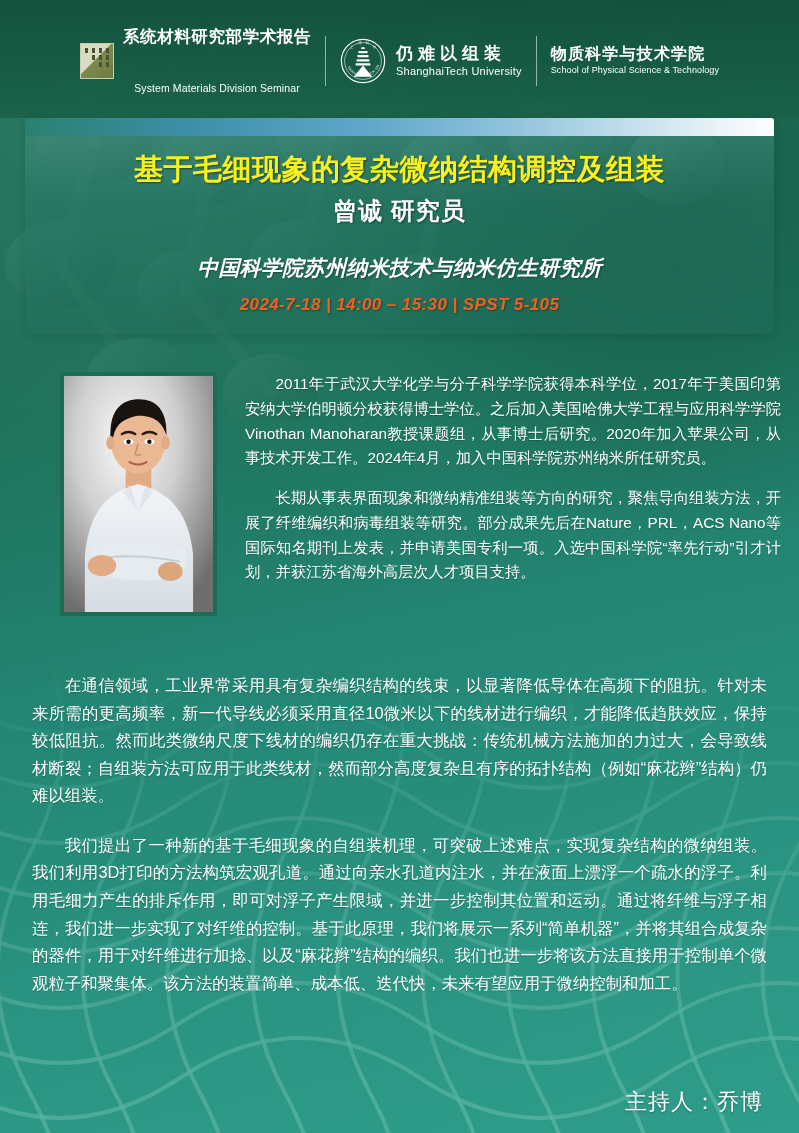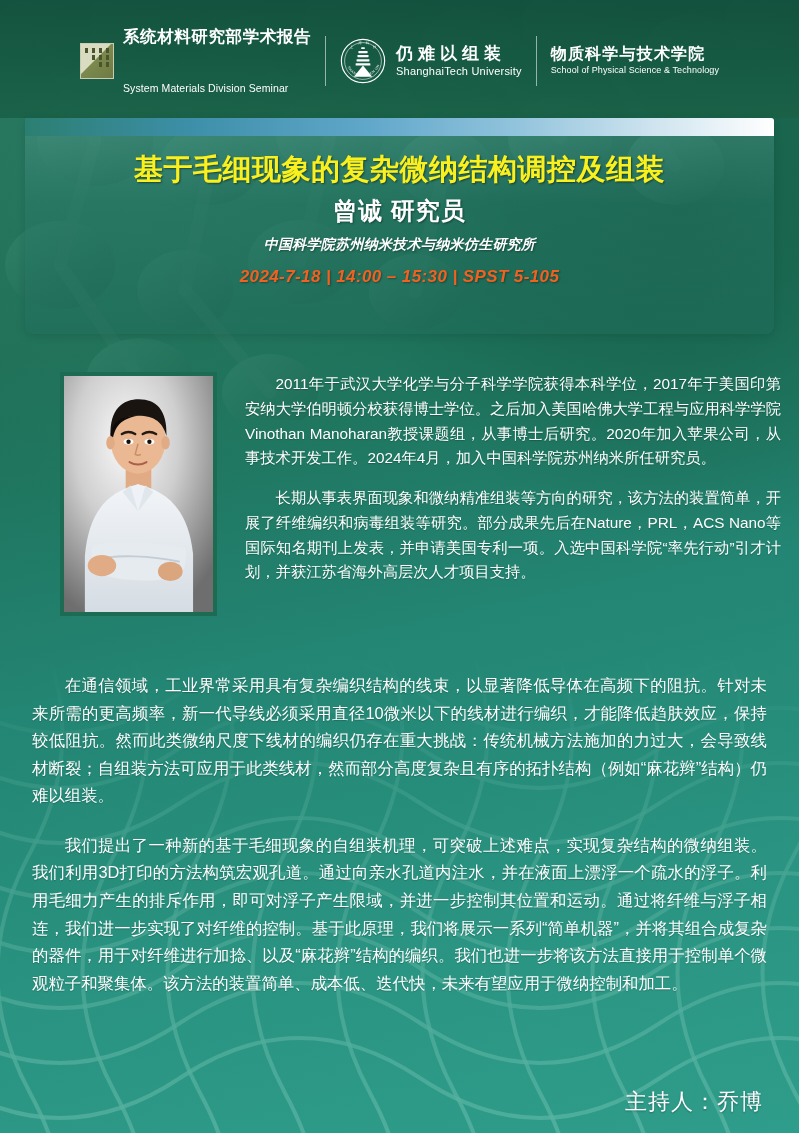--- a/index.html
+++ b/index.html
@@ -49,21 +49,21 @@
   .sysmat-mark .tick {
     position:absolute; background:#4a5530; width:3px; height:5px;
   }
   .sysmat-txt { display:flex; flex-direction:column; justify-content:center;gap:35px; }
   .sysmat-cn {
     font-size:16.5px; font-weight:700; color:#ffffff; letter-spacing:.6px;
     line-height:1.15; white-space:nowrap;
   }
   .sysmat-en {
     font-size:10.5px; color:#ffffff; letter-spacing:.1px; line-height:1.3;
-    white-space:nowrap; margin-top:1px; 
+    white-space:nowrap; margin-top:1px; text-align:center;
   }
 
   .seal { width:46px; height:46px; margin-right:10px; flex:0 0 46px; }
   .st-txt { display:flex; flex-direction:column; justify-content:center; }
   .st-cn {
     font-size:17px; font-weight:700; color:#fff; letter-spacing:5px;
     line-height:1.15; white-space:nowrap;
   }
   .st-en {
     font-size:11px; color:#fff; letter-spacing:.2px; line-height:1.3;
@@ -97,22 +97,22 @@
   }
   .talk-title {
     font-size:29px; font-weight:700; color:#f9f01e; letter-spacing:.5px;
     text-shadow:1px 1px 2px rgba(0,0,0,.45); white-space:nowrap;
   }
   .speaker {
     font-size:24px; font-weight:700; color:#ffffff; margin-top:5px;
     letter-spacing:1px; text-shadow:1px 1px 2px rgba(0,0,0,.4);
   }
   .affiliation {
-    font-size:14px; font-style:italic; font-weight:600; color:#ffffff;
-    margin-top:9px; letter-spacing:.3px; text-shadow:1px 1px 2px rgba(0,0,0,.35);
+    font-size:21px; font-style:italic; font-weight:600; color:#ffffff;
+    margin-top:27px; letter-spacing:.3px; text-shadow:1px 1px 2px rgba(0,0,0,.35);
   }
   .datetime {
     font-size:17px; font-weight:700; font-style:italic; color:#f4601f;
     margin-top:13px; letter-spacing:.4px; text-shadow:1px 1px 2px rgba(0,0,0,.35);
   }
 
   
   #bio-section {
     position:absolute; left:12px; top:372px; width:799px; z-index:4;
     display:flex; align-items:flex-start;
@@ -361,21 +361,21 @@
       <circle cx="90" cy="68" r="2.3" fill="#16100a"></circle>
 
       <path d="M78 70 L75 81 Q78 83 81 81" stroke="#c98f68" stroke-width="1.6" fill="none"></path>
 
       <path d="M69 89 Q 78 94 87 89" stroke="#a9604a" stroke-width="2" fill="none" stroke-linecap="round"></path>
     </svg>
   </div>
 
   <div id="bio-text">
     <p>2011年于武汉大学化学与分子科学学院获得本科学位，2017年于美国印第安纳大学伯明顿分校获得博士学位。之后加入美国哈佛大学工程与应用科学学院Vinothan Manoharan教授课题组，从事博士后研究。2020年加入苹果公司，从事技术开发工作。2024年4月，加入中国科学院苏州纳米所任研究员。</p>
-    <p>长期从事表界面现象和微纳精准组装等方向的研究，该方法的装置简单，开展了纤维编织和病毒组装等研究。部分成果先后在Nature，PRL，ACS Nano等国际知名期刊上发表，并申请美国专利一项。入选中国科学院“率先行动”引才计划，并获江苏省海外高层次人才项目支持。</p>
+    <p>长期从事表界面现象和微纳精准组装等方向的研究，聚焦导向组装方法，开展了纤维编织和病毒组装等研究。部分成果先后在Nature，PRL，ACS Nano等国际知名期刊上发表，并申请美国专利一项。入选中国科学院“率先行动”引才计划，并获江苏省海外高层次人才项目支持。</p>
   </div>
 
 </div>
 
 <div id="abstract-section">
   <div class="abstract-body">
     <p>在通信领域，工业界常采用具有复杂编织结构的线束，以显著降低导体在高频下的阻抗。针对未来所需的更高频率，新一代导线必须采用直径10微米以下的线材进行编织，才能降低趋肤效应，保持较低阻抗。然而此类微纳尺度下线材的编织仍存在重大挑战：传统机械方法施加的力过大，会导致线材断裂；自组装方法可应用于此类线材，然而部分高度复杂且有序的拓扑结构（例如“麻花辫”结构）仍难以组装。</p>
     <p>我们提出了一种新的基于毛细现象的自组装机理，可突破上述难点，实现复杂结构的微纳组装。我们利用3D打印的方法构筑宏观孔道。通过向亲水孔道内注水，并在液面上漂浮一个疏水的浮子。利用毛细力产生的排斥作用，即可对浮子产生限域，并进一步控制其位置和运动。通过将纤维与浮子相连，我们进一步实现了对纤维的控制。基于此原理，我们将展示一系列“简单机器”，并将其组合成复杂的器件，用于对纤维进行加捻、以及“麻花辫”结构的编织。我们也进一步将该方法直接用于控制单个微观粒子和聚集体。该方法的装置简单、成本低、迭代快，未来有望应用于微纳控制和加工。</p>
   </div>
 </div>

